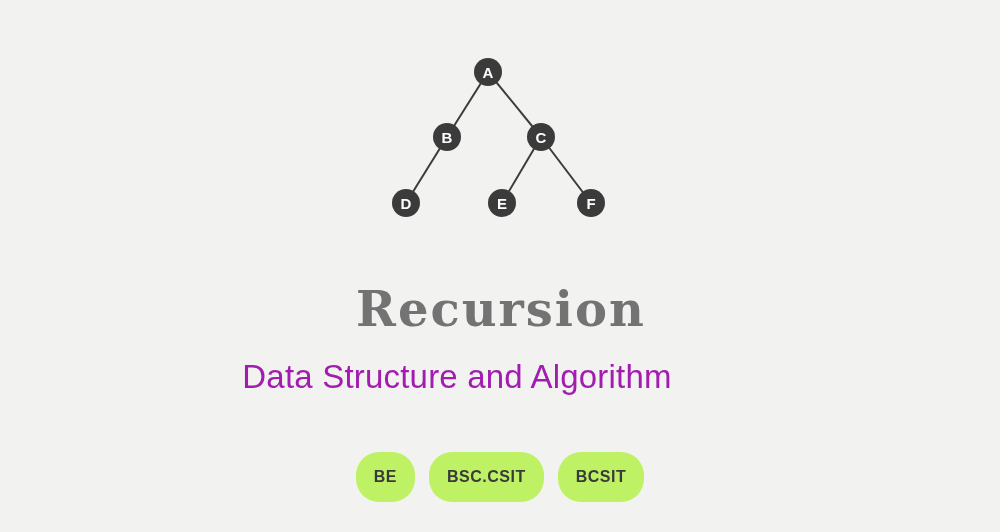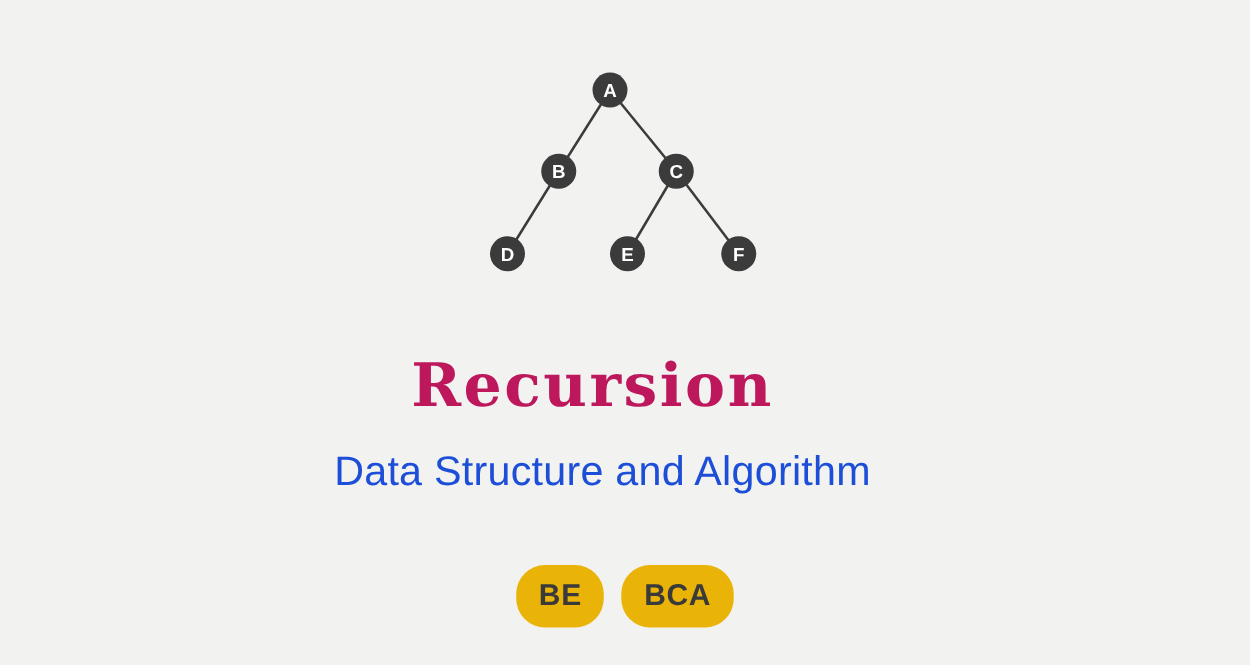--- a/index.html
+++ b/index.html
@@ -28,54 +28,54 @@
     top: 284px;
     left: 0;
     width: 948px;
     margin: 0;
     text-align: center;
     font-family: "DejaVu Serif", serif;
     font-weight: bold;
     font-size: 48px;
     line-height: 50px;
     letter-spacing: 2px;
-    color: #be185d;
+    color: #737373;
+    padding-left: 27px;
   }
   .subtitle {
     position: absolute;
     top: 360px;
     left: 0;
     width: 914px;
     text-align: center;
     font-size: 33px;
     line-height: 34px;
-    color: #1d4ed8;
+    color: #a21caf;
     letter-spacing: 0.2px;
-    padding-left: 25px;
   }
   .tags {
     position: absolute;
     top: 452px;
     left: 0;
     width: 1000px;
     display: flex;
     justify-content: center;
     align-items: center;
     gap: 14px;
   }
   .tag {
     display: inline-block;
     height: 50px;
     line-height: 50px;
     padding: 0 18px;
     border-radius: 23px;
-    background: #eab308;
+    background: #bef264;
     color: #3a3a3a;
     font-weight: bold;
-    font-size: 24px;
+    font-size: 16px;
     letter-spacing: 0.5px;
     white-space: nowrap;
   }
 </style>
 </head>
 <body>
 
 <div class="banner">
 
   <svg id="tree-svg" class="tree" viewBox="0 0 240 180">
@@ -109,16 +109,17 @@
         <text x="211" y="164.5" text-anchor="middle" fill="#ffffff">F</text>
       </g>
     </svg>
 
   <h1 class="title">Recursion</h1>
 
   <div class="subtitle">Data Structure and Algorithm</div>
 
   <div id="tag-list" class="tags">
       <span class="tag">BE</span>
-      <span class="tag">BCA</span>
+      <span class="tag">BSC.CSIT</span>
+      <span class="tag">BCSIT</span>
     </div>
 
 </div>
 
 </body></html>

